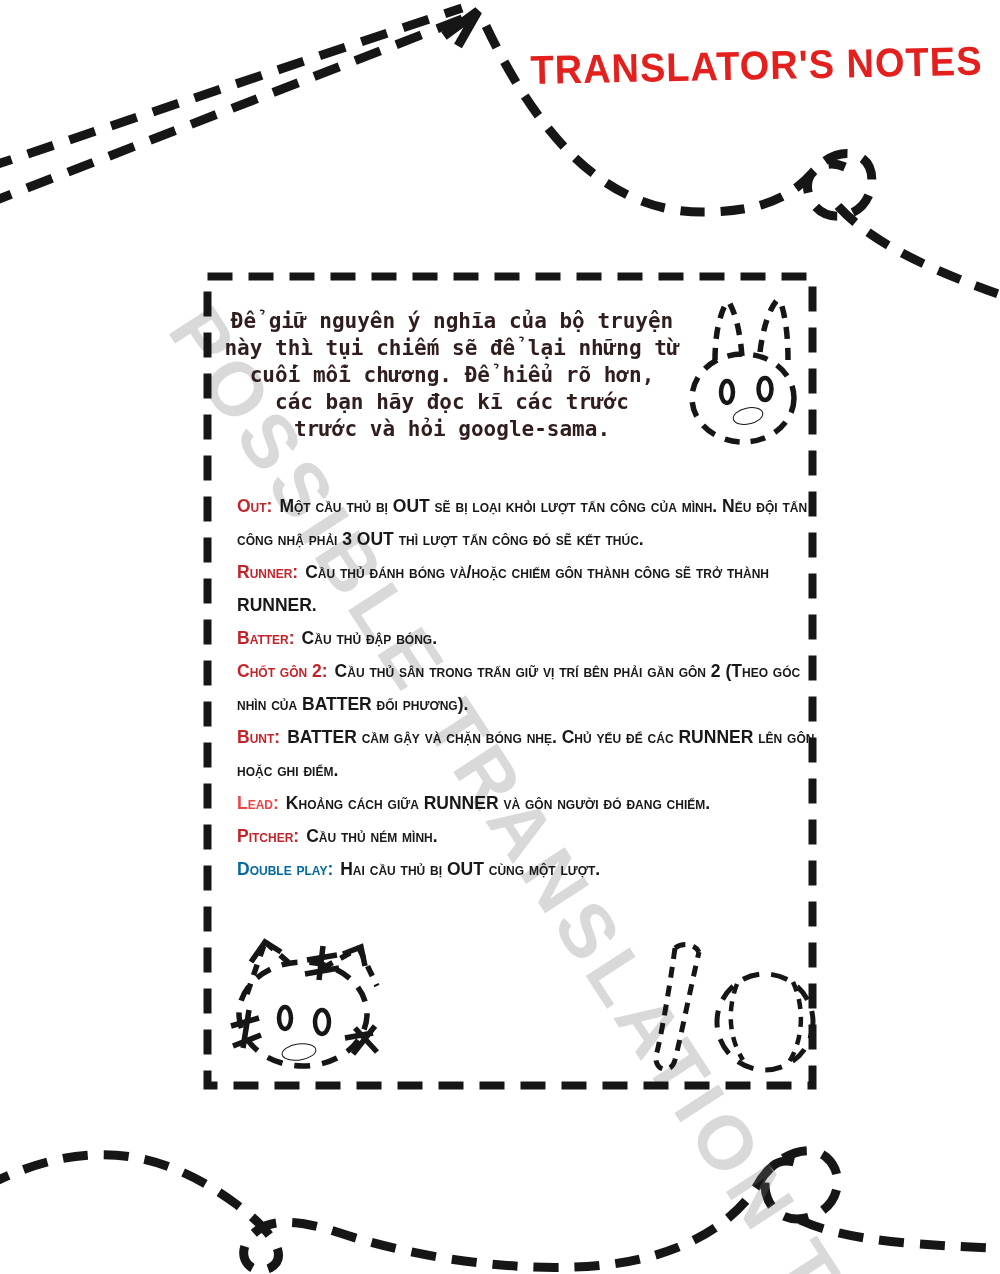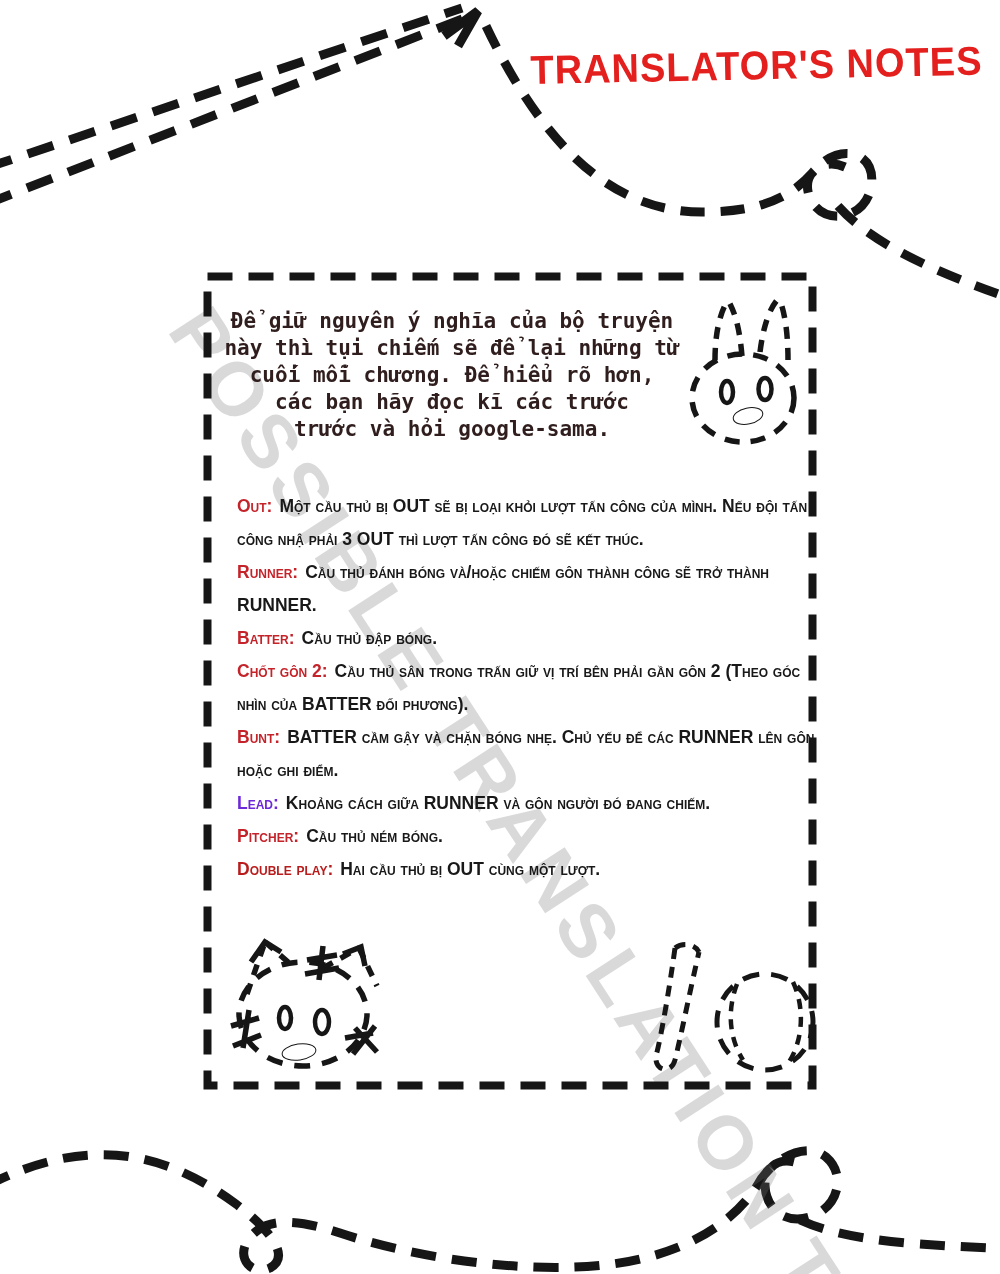--- a/index.html
+++ b/index.html
@@ -77,23 +77,23 @@
         <ellipse cx="80" cy="95" rx="6.5" ry="11" stroke-width="4.5"></ellipse>
         <ellipse cx="63" cy="122" rx="15" ry="8" fill="#111" stroke="none" transform="rotate(-12 63 122)"></ellipse>
       </svg>
 
       <div class="defs">
         <p><span class="term" style="color: rgb(197, 35, 42);">Out:</span><span>Một cầu thủ bị OUT sẽ bị loại khỏi lượt tấn công của mình. Nếu đội tấn công nhậ phải 3 OUT thì lượt tấn công đó sẽ kết thúc.</span></p>
         <p><span class="term" style="color: rgb(197, 35, 42);">Runner:</span><span>Cầu thủ đánh bóng và/hoặc chiếm gôn thành công sẽ trở thành RUNNER.</span></p>
         <p><span class="term" style="color: rgb(197, 35, 42);">Batter:</span><span>Cầu thủ đập bóng.</span></p>
         <p><span class="term" style="color: rgb(197, 35, 42);">Chốt gôn 2:</span><span>Cầu thủ sân trong trấn giữ vị trí bên phải gần gôn 2 (Theo góc nhìn của BATTER đối phương).</span></p>
         <p><span class="term" style="color: rgb(197, 35, 42);">Bunt:</span><span>BATTER cầm gậy và chặn bóng nhẹ. Chủ yếu để các RUNNER lên gôn hoặc ghi điểm.</span></p>
-        <p><span class="term" style="color: #6d28d9;">Lead:</span><span>Khoảng cách giữa RUNNER và gôn người đó đang chiếm.</span></p>
-        <p><span class="term" style="color: rgb(197, 35, 42);">Pitcher:</span><span>Cầu thủ ném bóng.</span></p>
-        <p><span class="term" style="color: #b91c1c; text-align: center;">Double play:</span><span>Hai cầu thủ bị OUT cùng một lượt.</span></p>
+        <p><span class="term" style="color: #ef4444;">Lead:</span><span>Khoảng cách giữa RUNNER và gôn người đó đang chiếm.</span></p>
+        <p><span class="term" style="color: rgb(197, 35, 42);">Pitcher:</span><span>Cầu thủ ném mình.</span></p>
+        <p><span class="term" style="color: #0369a1; text-align: center;">Double play:</span><span>Hai cầu thủ bị OUT cùng một lượt.</span></p>
       </div>
 
       <svg class="decor" style="left:22px;top:660px;" width="158" height="142" viewBox="0 0 158 142">
         <ellipse cx="78" cy="82" rx="64" ry="52" stroke-width="5.5" stroke-dasharray="16 12"></ellipse>
         <path d="M22,62 L40,10" stroke-width="5.5" stroke-dasharray="11 9"></path>
         <path d="M40,10 L70,36" stroke-width="5.5" stroke-dasharray="11 9"></path>
         <path d="M26,30 L40,10 L56,20" stroke-width="5.5"></path>
         <path d="M98,36 L134,16" stroke-width="5.5" stroke-dasharray="11 9"></path>
         <path d="M134,16 L152,54" stroke-width="5.5" stroke-dasharray="11 9"></path>
         <path d="M118,22 L136,15 L140,34" stroke-width="5.5"></path>

